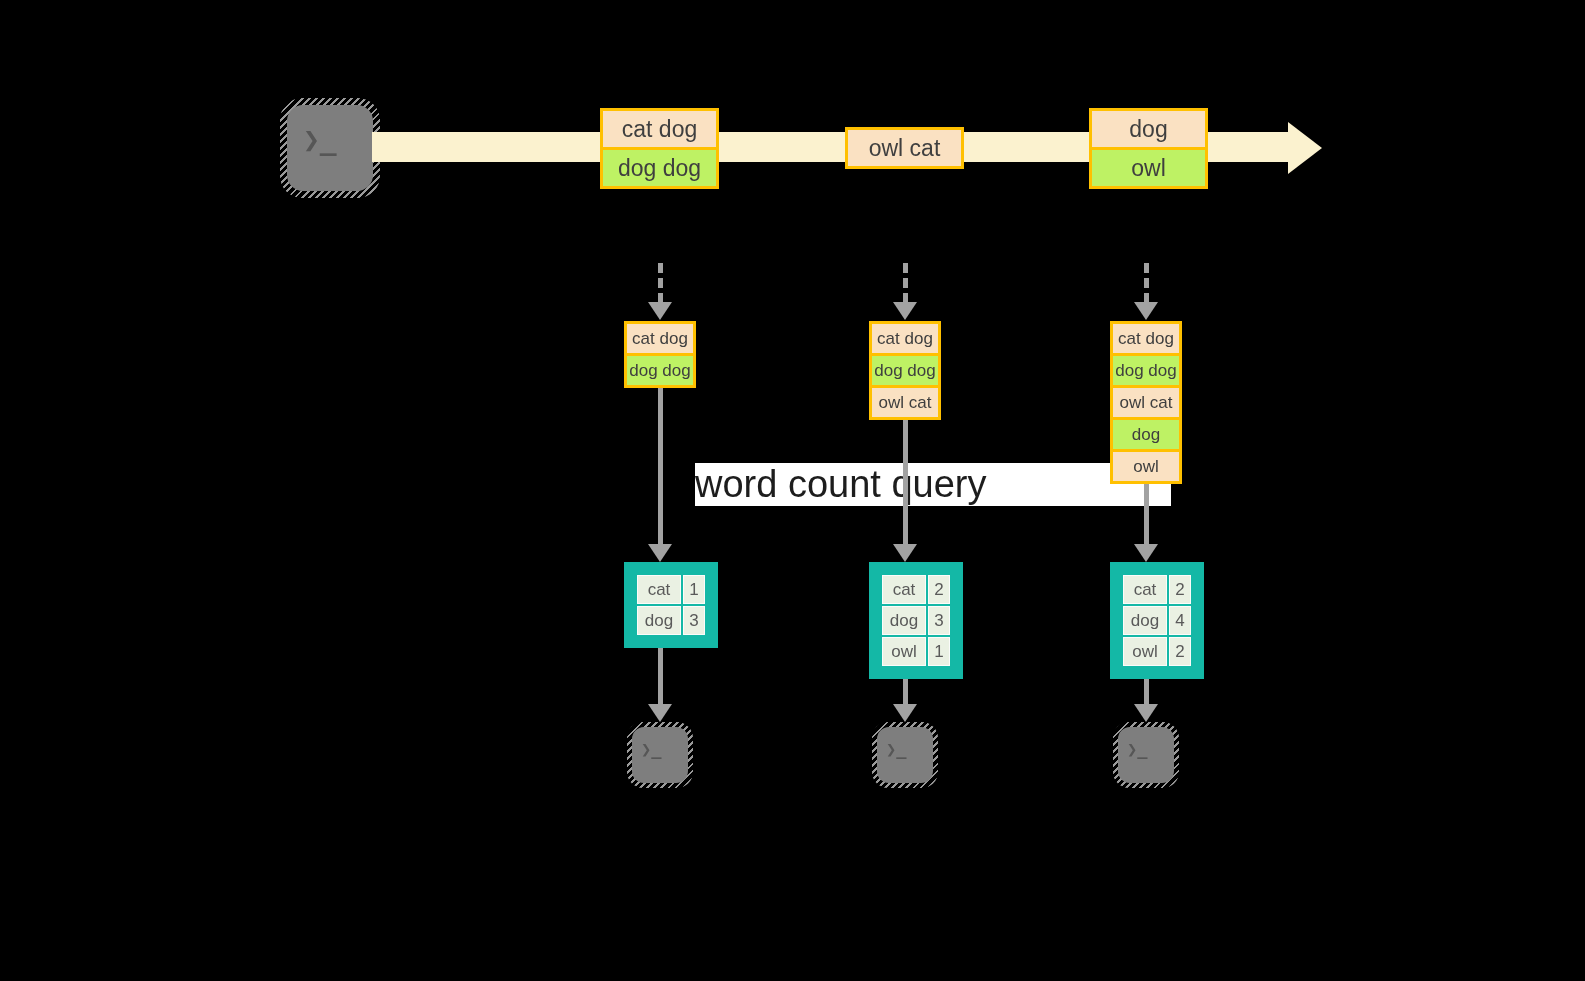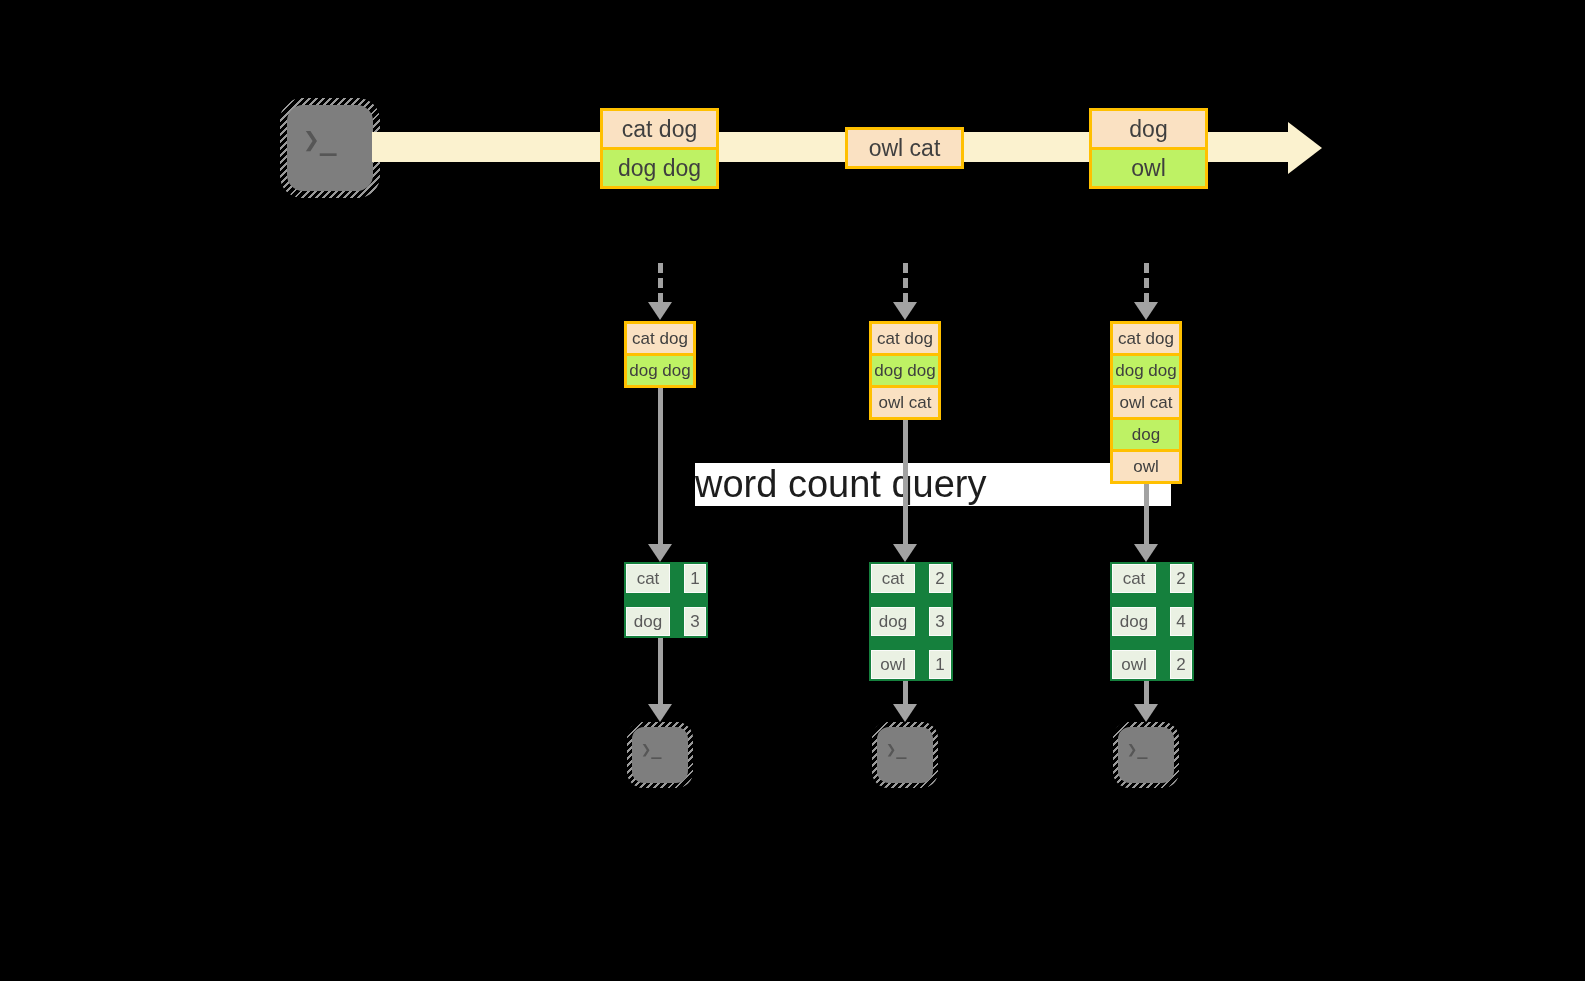--- a/index.html
+++ b/index.html
@@ -43,22 +43,22 @@
     border-top:18px solid #a2a2a2;
   }
   
   .band{
     position:absolute;left:695px;top:463px;width:476px;height:43px;background:#ffffff;z-index:1;
     display:flex;align-items:center;justify-content:flex-start;
     font-size:38px;color:#1d1d1d;
   }
   
   .gtable{
-    position:absolute;background:#15803d;padding:2px;z-index:3;
-    display:grid;grid-template-columns:44px 22px;gap:14px;
+    position:absolute;background:#14b8a6;padding:13px;z-index:3;
+    display:grid;grid-template-columns:44px 22px;gap:2px;
   }
   .gcell{
     background:#EAF1E3;height:29px;line-height:29px;text-align:center;
     font-size:17px;color:#5a5a5a;box-shadow:inset 0 0 0 1px rgba(255,255,255,.8);
   }
 </style>
 </head>
 <body>
 
 <div class="canvas">

